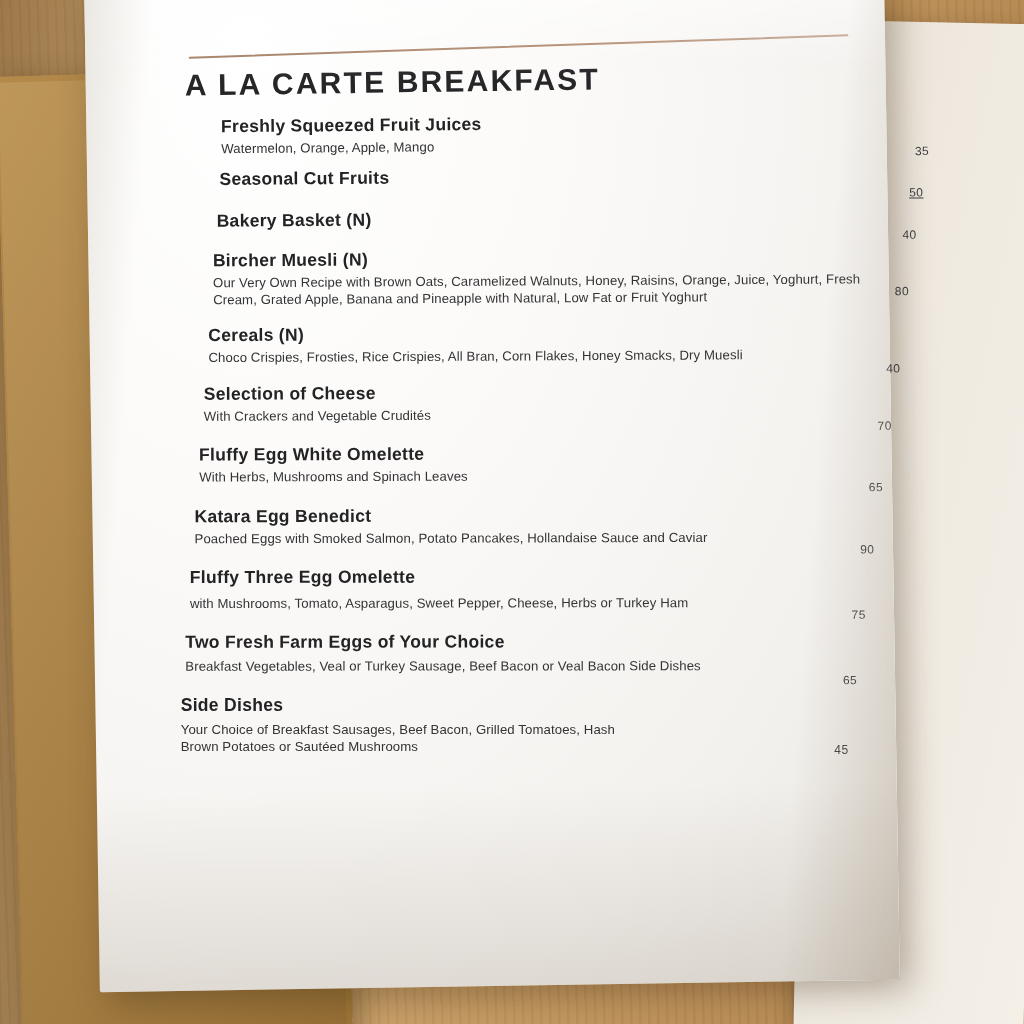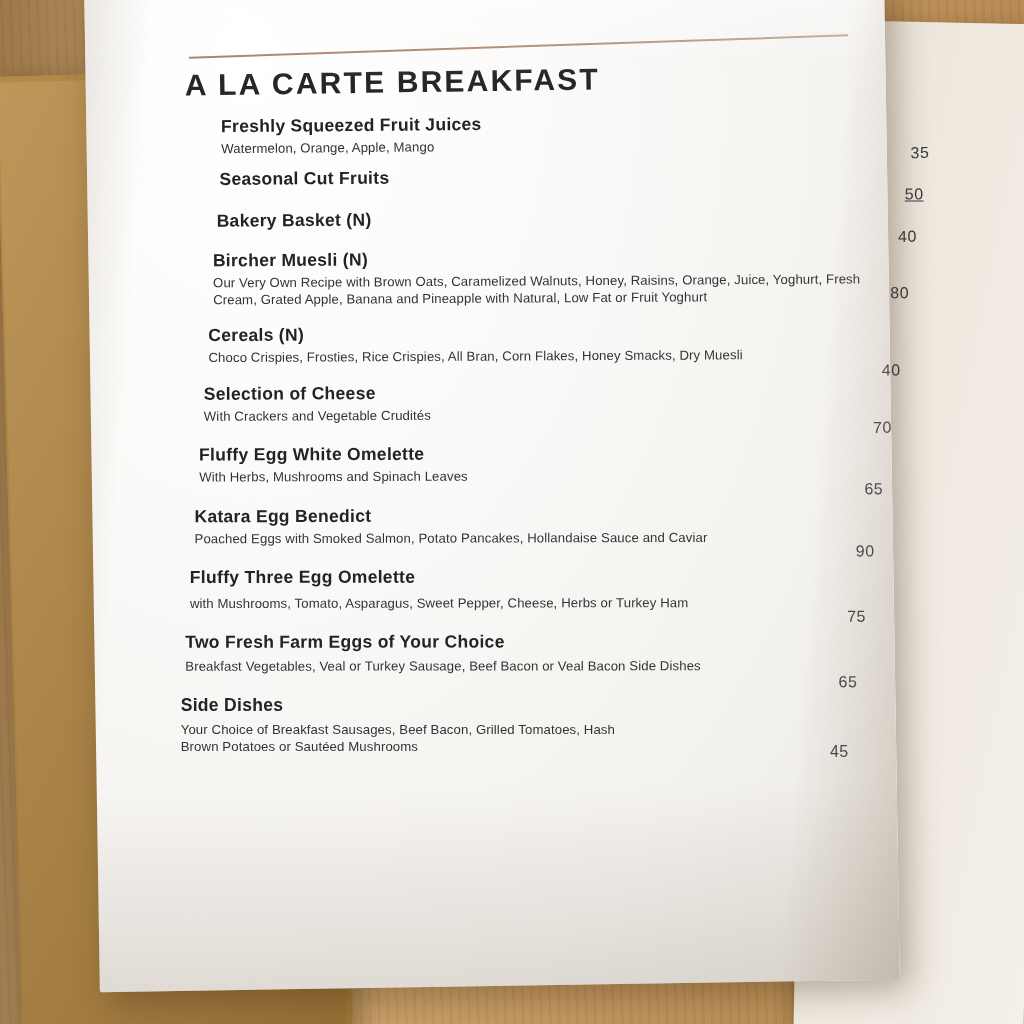--- a/index.html
+++ b/index.html
@@ -153,21 +153,21 @@
     font-weight: 400;
     letter-spacing: .1px;
     color: #333335;
     line-height: 1.32;
     margin-top: 2px;
     max-width: 640px;
   }
   .item-price {
     position: absolute;
     right: -20px;
-    font-size: 16px;
+    font-size: 12px;
     color: #3a3a3c;
     letter-spacing: .5px;
   }
 
   
   .i0  { transform: translateX(36px)  rotate(-0.15deg); }
   .i1  { transform: translateX(34px)  rotate(-0.1deg); }
   .i2  { transform: translateX(31px)  rotate(-0.05deg); }
   .i3  { transform: translateX(27px)  rotate(0deg); }
   .i4  { transform: translateX(22px)  rotate(0.05deg); }

